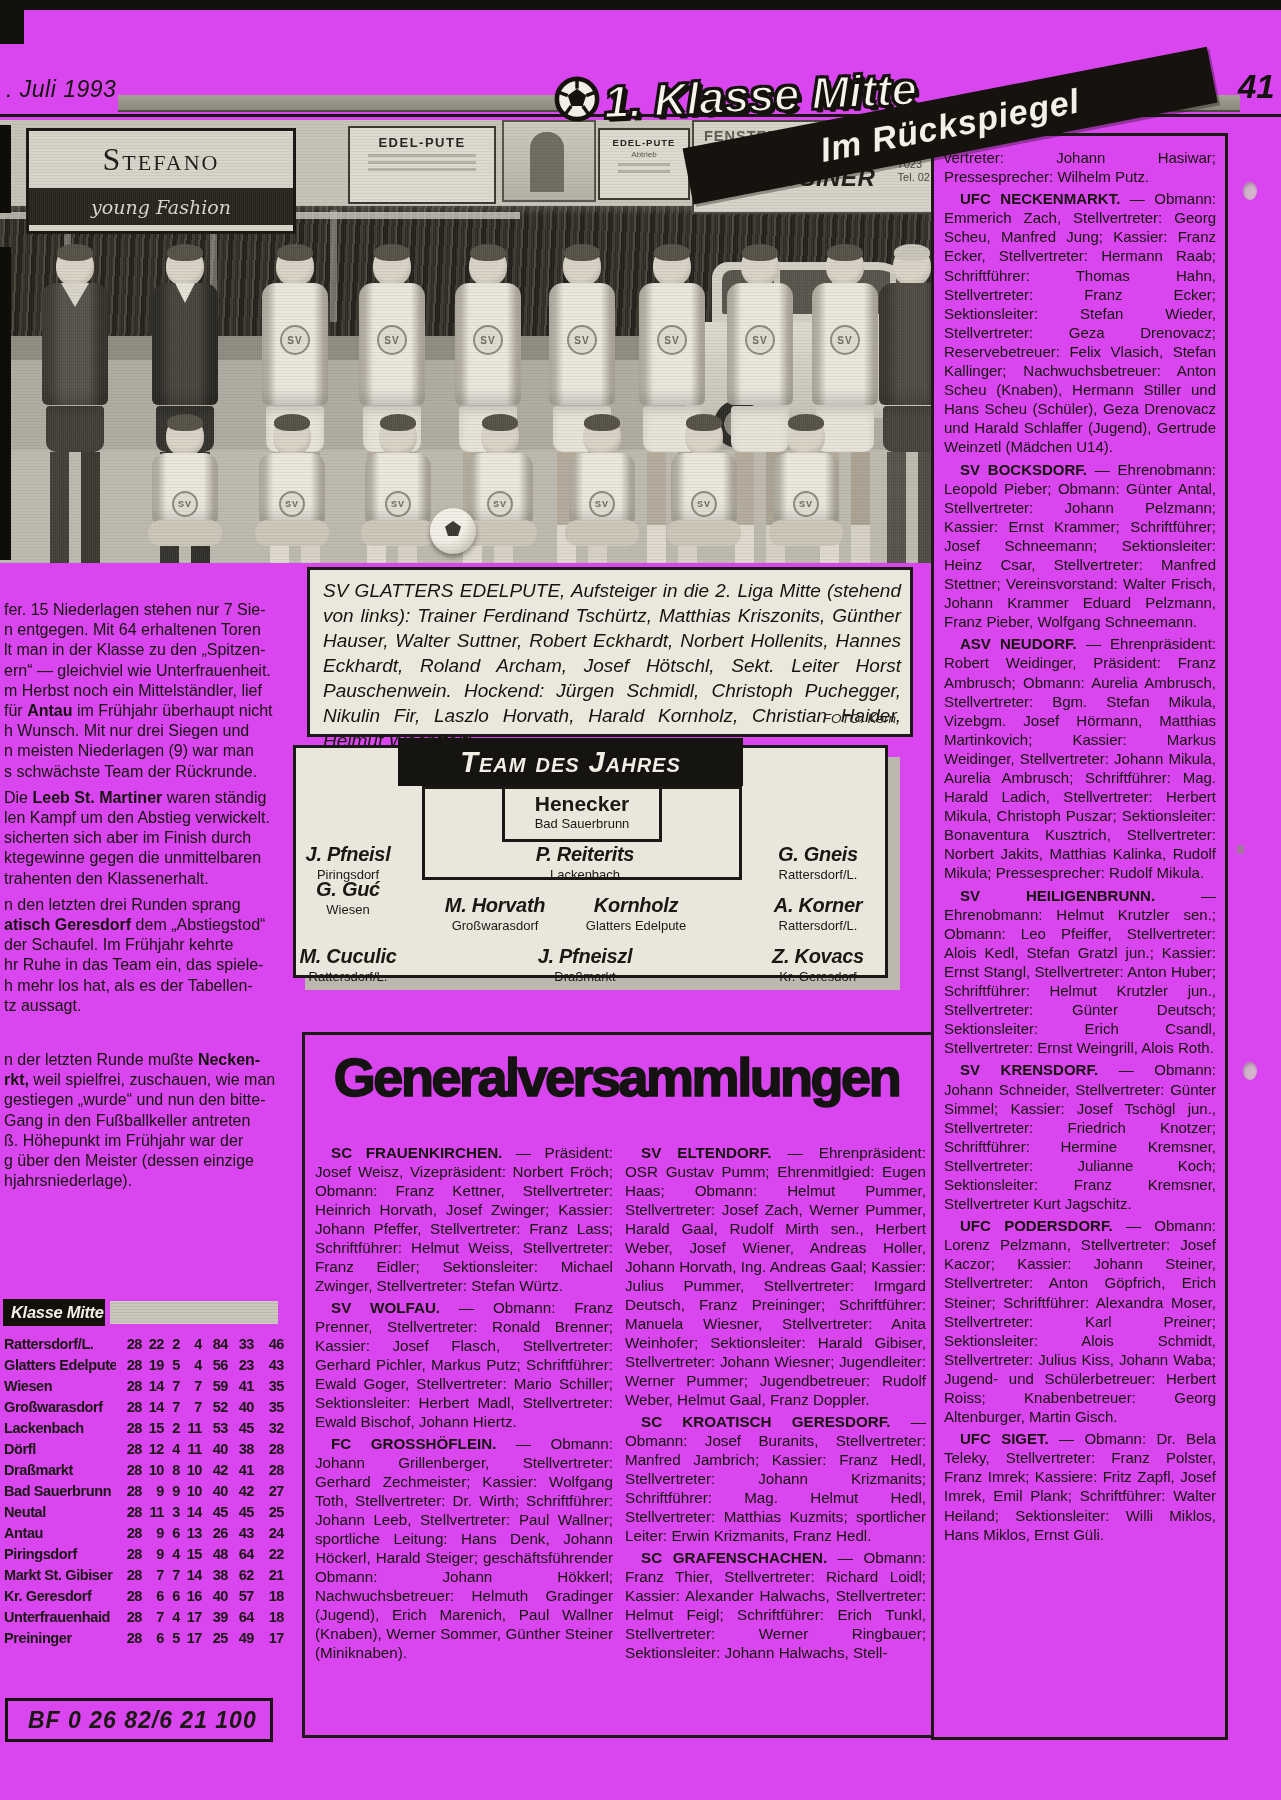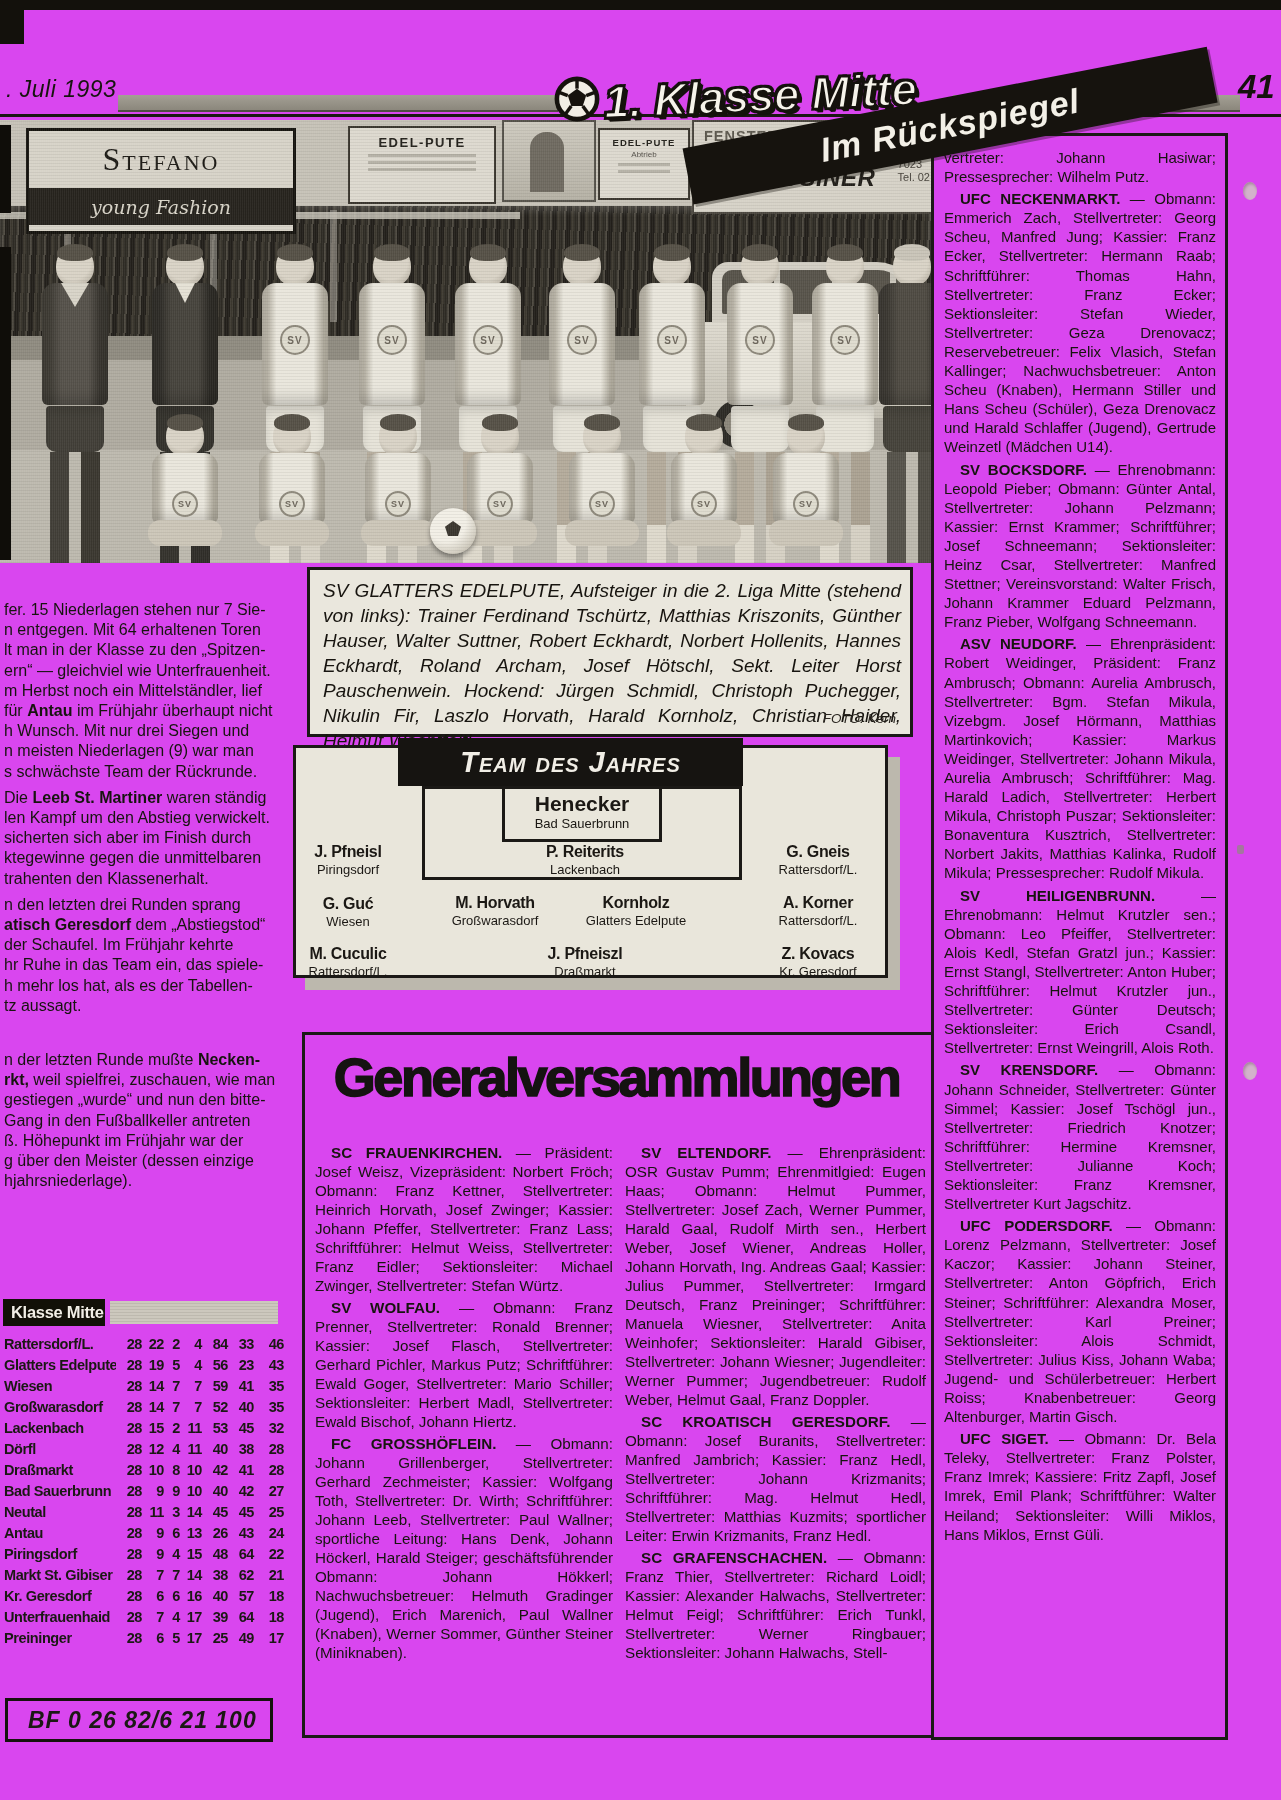--- a/index.html
+++ b/index.html
@@ -121,31 +121,31 @@
   .toy-box{left:293px;top:745px;width:595px;height:233px;border:3px solid #1b1916;background:#e9e6db;box-sizing:border-box;}
   .toy-title{position:absolute;left:102px;top:-10px;width:345px;height:48px;background:#161411;display:flex;
              align-items:center;justify-content:center;}
   .toy-title span{color:#f1eee6;font-style:italic;font-weight:700;font-variant:small-caps;font-size:29px;letter-spacing:1px;}
   .toy-mid{position:absolute;left:126px;top:38px;width:320px;height:94px;border:3px solid #1b1916;box-sizing:border-box;}
   .toy-keeper{position:absolute;left:206px;top:38px;width:160px;height:56px;border:3px solid #1b1916;background:#e9e6db;
               box-sizing:border-box;text-align:center;}
   .toy-kn{display:block;font-size:21px;font-weight:700;margin-top:3px;}
   .toy-kc{display:block;font-size:13px;margin-top:0;}
   .toy-e{position:absolute;width:170px;margin-left:-85px;text-align:center;}
-  .toy-n{display:block;font-size:16px;font-weight:700;letter-spacing:-.3px;}
+  .toy-n{display:block;font-size:20px;font-weight:700;letter-spacing:-.3px;font-style:italic;}
   .toy-c{display:block;font-size:13px;margin-top:1px;}
 
   
   .leftcol{left:4px;top:600px;width:283px;font-size:16px;line-height:20.2px;color:#17140f;}
   .lp{margin:0 0 6px 0;white-space:pre-line;}
   .lp b{font-weight:700;}
 
   
   .tab-title{left:3px;top:1299px;width:102px;height:27px;background:#121007;color:#f2efe6;display:flex;align-items:center;
-             font-weight:700;font-size:16.5px;padding-left:8px;box-sizing:border-box;letter-spacing:-.3px;}
+             font-style:italic;font-weight:700;font-size:16.5px;padding-left:8px;box-sizing:border-box;letter-spacing:-.3px;}
   .tab-bar{left:110px;top:1301px;width:168px;height:23px;
            background:repeating-linear-gradient(0deg,#ccc8bd 0 2px,#bdb9ae 2px 3px);}
   .ltable{left:4px;top:1333px;width:282px;}
   .trow{display:grid;grid-template-columns:112px 26px 22px 16px 22px 26px 26px 30px;height:21px;align-items:center;}
   .tc{font-size:14.5px;font-weight:700;letter-spacing:-.4px;white-space:nowrap;}
   .tc.c0{overflow:hidden;}
   .trow .tc:not(.c0){text-align:right;}
 
   
   .bfbox{left:5px;top:1698px;width:268px;height:44px;border:3px solid #15120d;box-sizing:border-box;display:flex;align-items:center;padding-left:8px;}
@@ -389,21 +389,21 @@
         <span class="toy-c">Piringsdorf</span>
     </div>
     <div class="toy-e" style="left:289px;top:95px">
       <span class="toy-n">P. Reiterits</span>
         <span class="toy-c">Lackenbach</span>
     </div>
     <div class="toy-e" style="left:522px;top:95px">
       <span class="toy-n">G. Gneis</span>
         <span class="toy-c">Rattersdorf/L.</span>
     </div>
-    <div class="toy-e" style="left:52px;top:147px">
+    <div class="toy-e" style="left:52px;top:130px">
       <span class="toy-n">G. Guć</span>
         <span class="toy-c">Wiesen</span>
     </div>
     <div class="toy-e" style="left:199px;top:146px">
       <span class="toy-n">M. Horvath</span>
         <span class="toy-c">Großwarasdorf</span>
     </div>
     <div class="toy-e" style="left:340px;top:146px">
       <span class="toy-n">Kornholz</span>
         <span class="toy-c">Glatters Edelpute</span>

